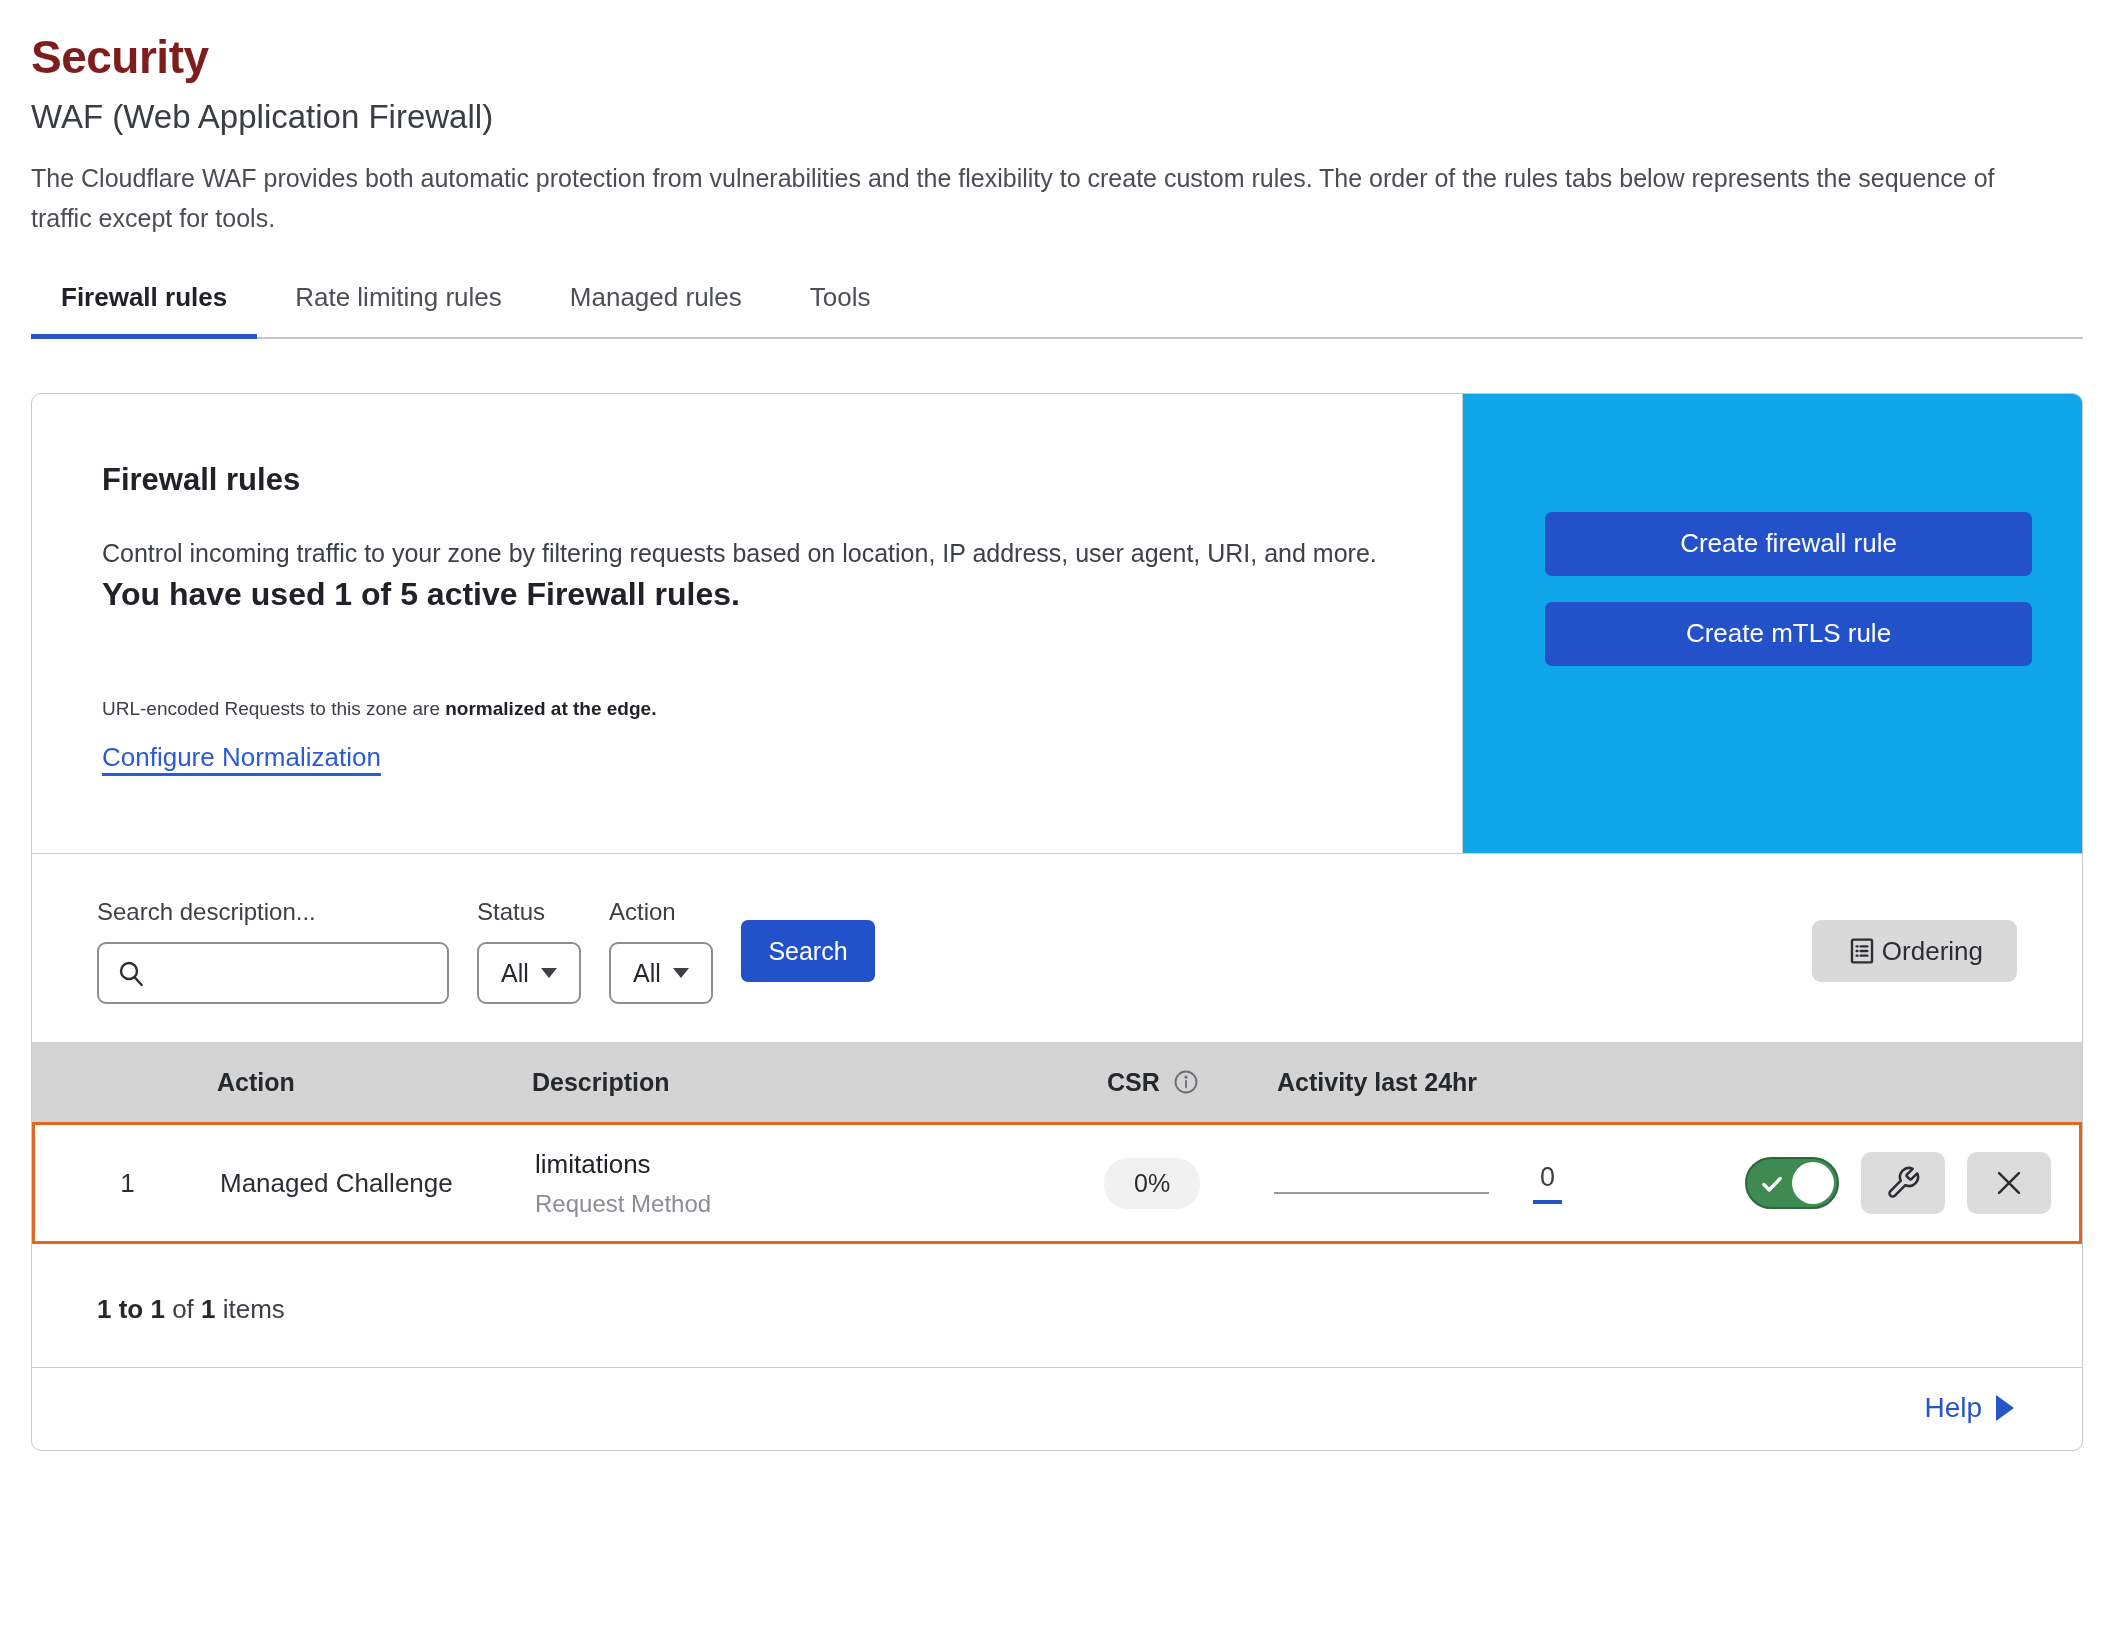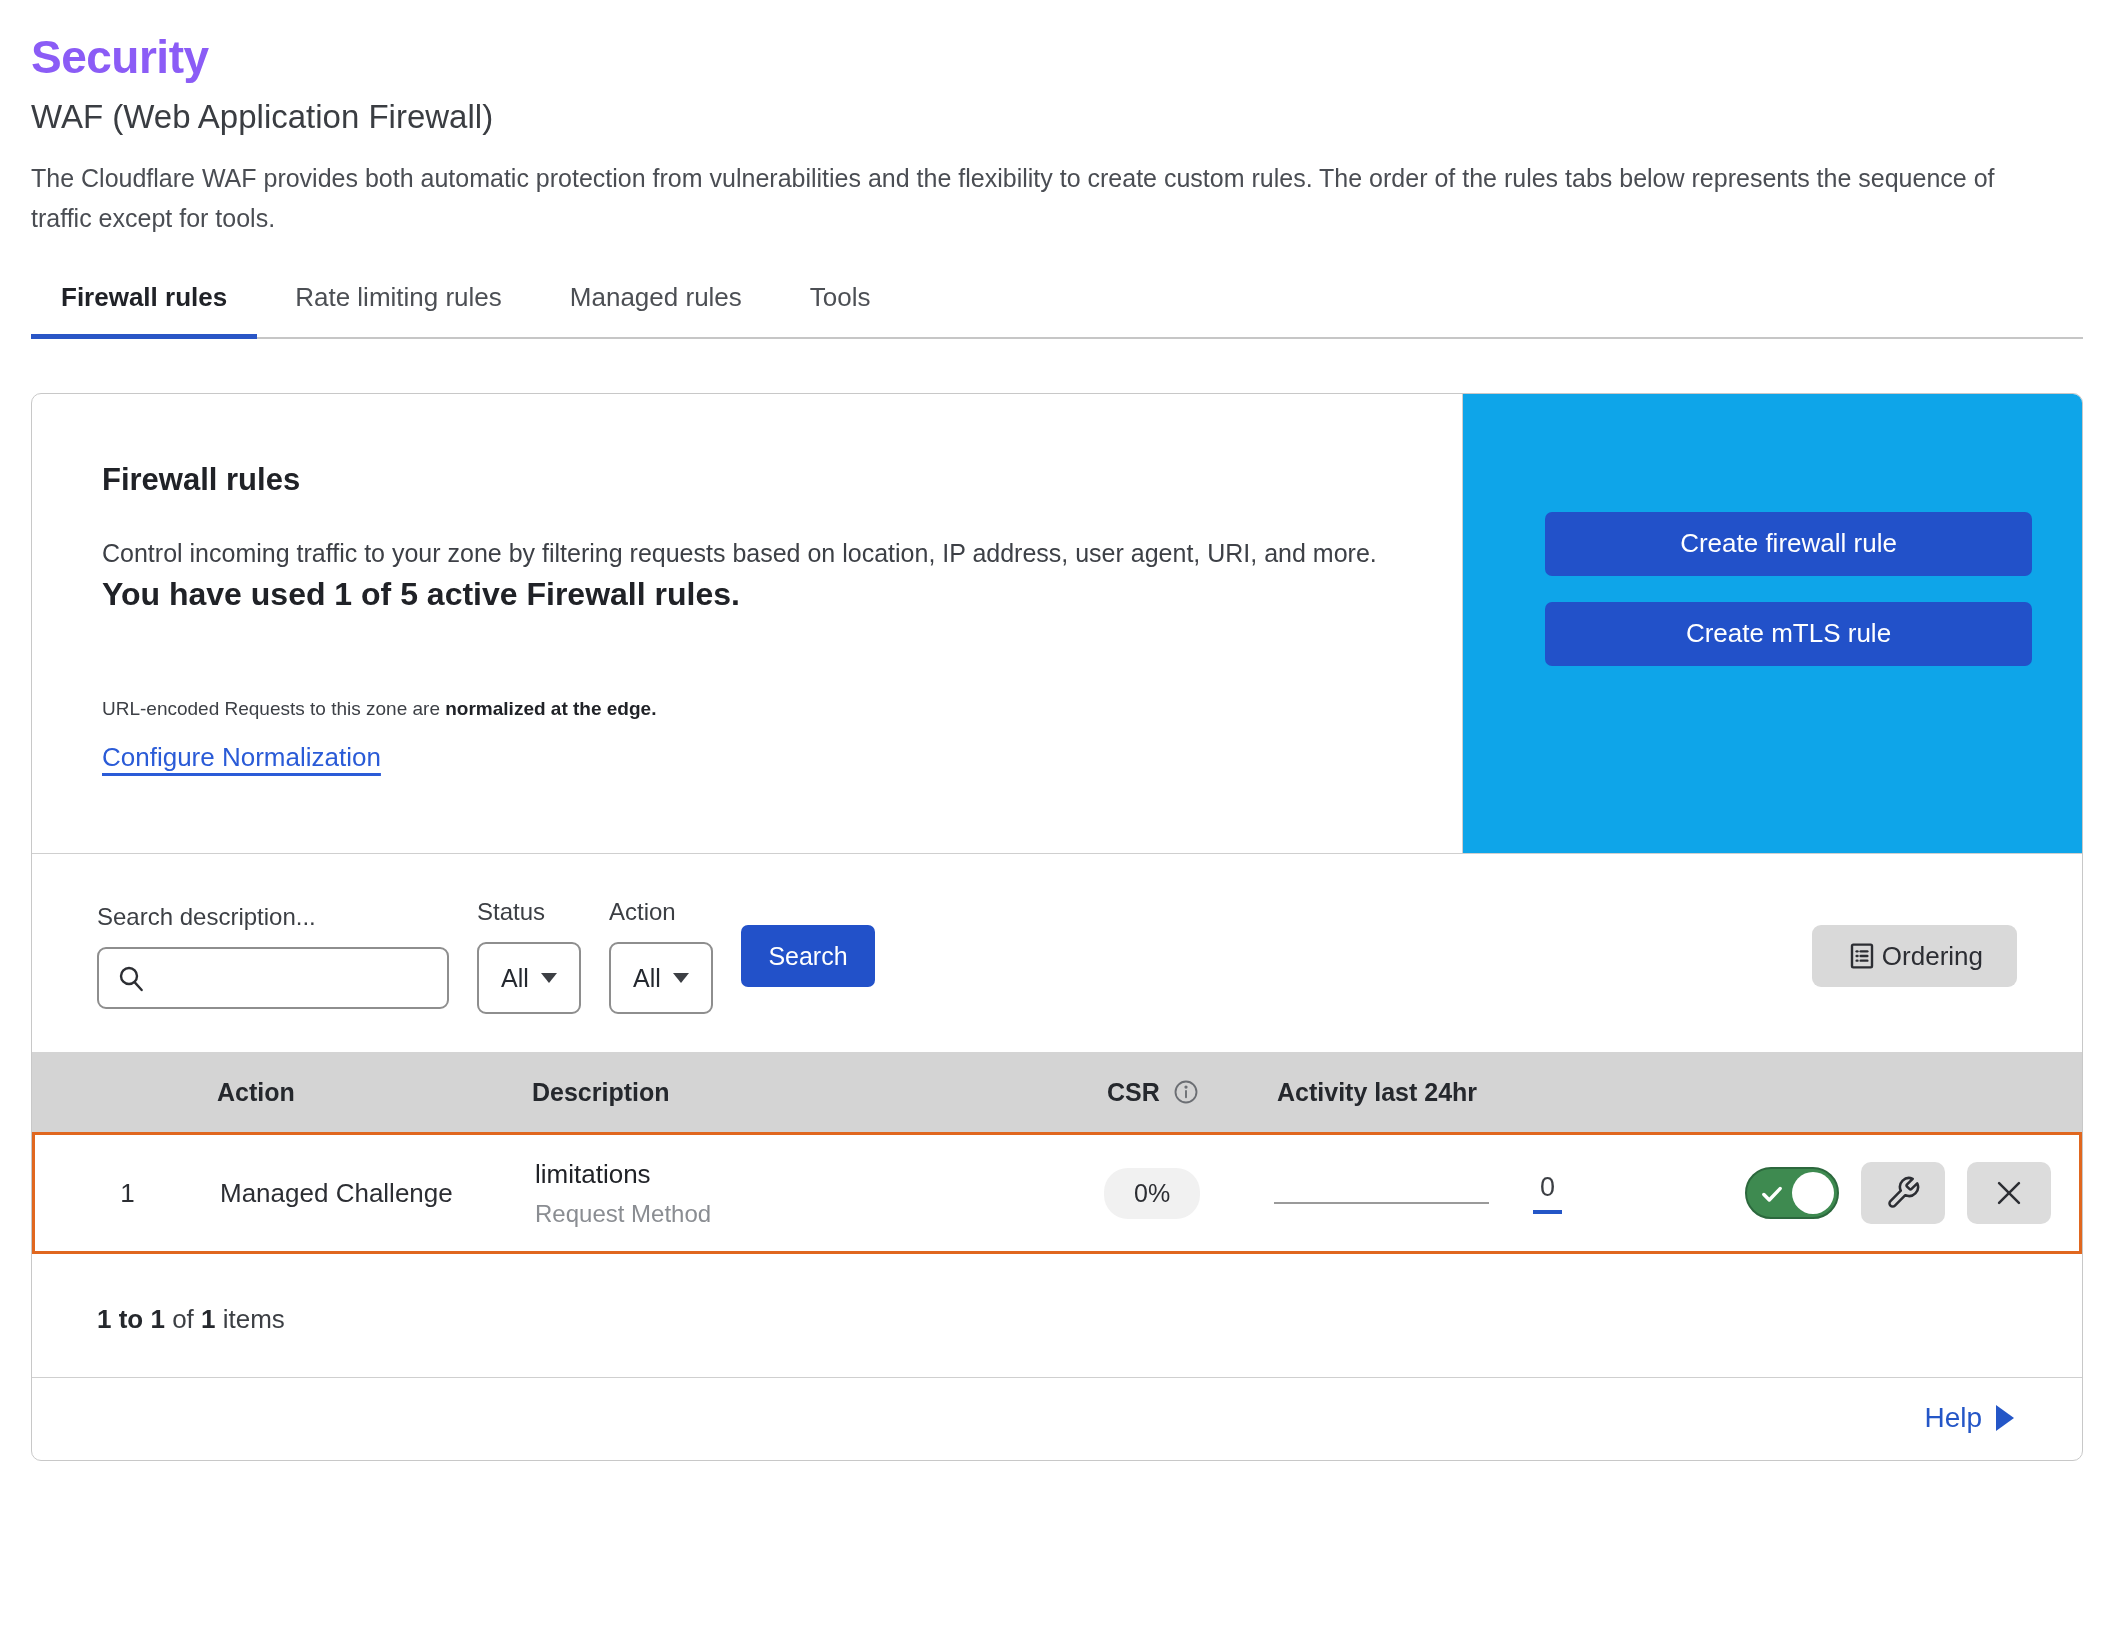--- a/index.html
+++ b/index.html
@@ -7,21 +7,21 @@
   body {
     height: 1638px;
     background: #ffffff;
     font-family: "Liberation Sans", sans-serif;
     color: #24282f;
     overflow: hidden;
   }
   .page { padding: 30px 31px 0; }
 
   
-  .page-title { font-size: 46px; font-weight: 700; color: #8b5cf6; letter-spacing: -0.5px; }
+  .page-title { font-size: 46px; font-weight: 700; color: #7f1d1d; letter-spacing: -0.5px; }
   .page-subtitle { font-size: 33px; font-weight: 400; color: #3a3d42; margin-top: 14px; }
   .page-desc { font-size: 25px; line-height: 40px; color: #4a4d53; margin-top: 22px; max-width: 2030px; }
 
   
   .tabs { display: flex; gap: 8px; margin-top: 44px; border-bottom: 2px solid #c6c6c6; }
   .tab { padding: 0 30px 24px; font-size: 26px; color: #4c4f54; position: relative; cursor: pointer; white-space: nowrap; }
   .tab.active { font-weight: 700; color: #202227; }
   .tab.active::after { content: ""; position: absolute; left: 0; right: 0; bottom: -2px; height: 5px; background: #2a56c6; }
 
   
@@ -50,21 +50,21 @@
   .filters { display: flex; align-items: center; gap: 28px; padding: 44px 65px 38px 65px; }
   .filter-group { display: flex; flex-direction: column; }
   .filter-label { font-size: 24px; color: #3c3f44; margin-bottom: 16px; }
   .search-box { position: relative; width: 352px; }
   .search-box input {
     width: 100%; height: 62px; border: 2px solid #8e8e8e; border-radius: 9px;
     padding: 0 16px 0 62px; font-size: 25px; font-family: inherit; color: #24282f; outline: none; background: #fff;
   }
   .search-box .mag { position: absolute; left: 18px; top: 15px; }
   .select {
-    width: 104px; height: 72px; border: 2px solid #8e8e8e; border-radius: 9px; background: #fff;
+    width: 104px; height: 62px; border: 2px solid #8e8e8e; border-radius: 9px; background: #fff;
     display: flex; align-items: center; justify-content: center; gap: 12px; font-size: 25px; color: #24282f; cursor: pointer;
   }
   .select .caret { width: 0; height: 0; border-left: 8px solid transparent; border-right: 8px solid transparent; border-top: 10px solid #3c3f44; }
   .btn-search { height: 62px; width: 134px; background: #2251c9; color: #fff; border: none; border-radius: 7px; font-size: 25px; font-family: inherit; cursor: pointer; }
   .btn-ordering {
     margin-left: auto; height: 62px; padding: 0 34px; background: #d9d9d9; border: none; border-radius: 9px;
     display: flex; align-items: center; gap: 4px; font-size: 26px; color: #2c2e33; font-family: inherit; cursor: pointer;
   }
 
   

